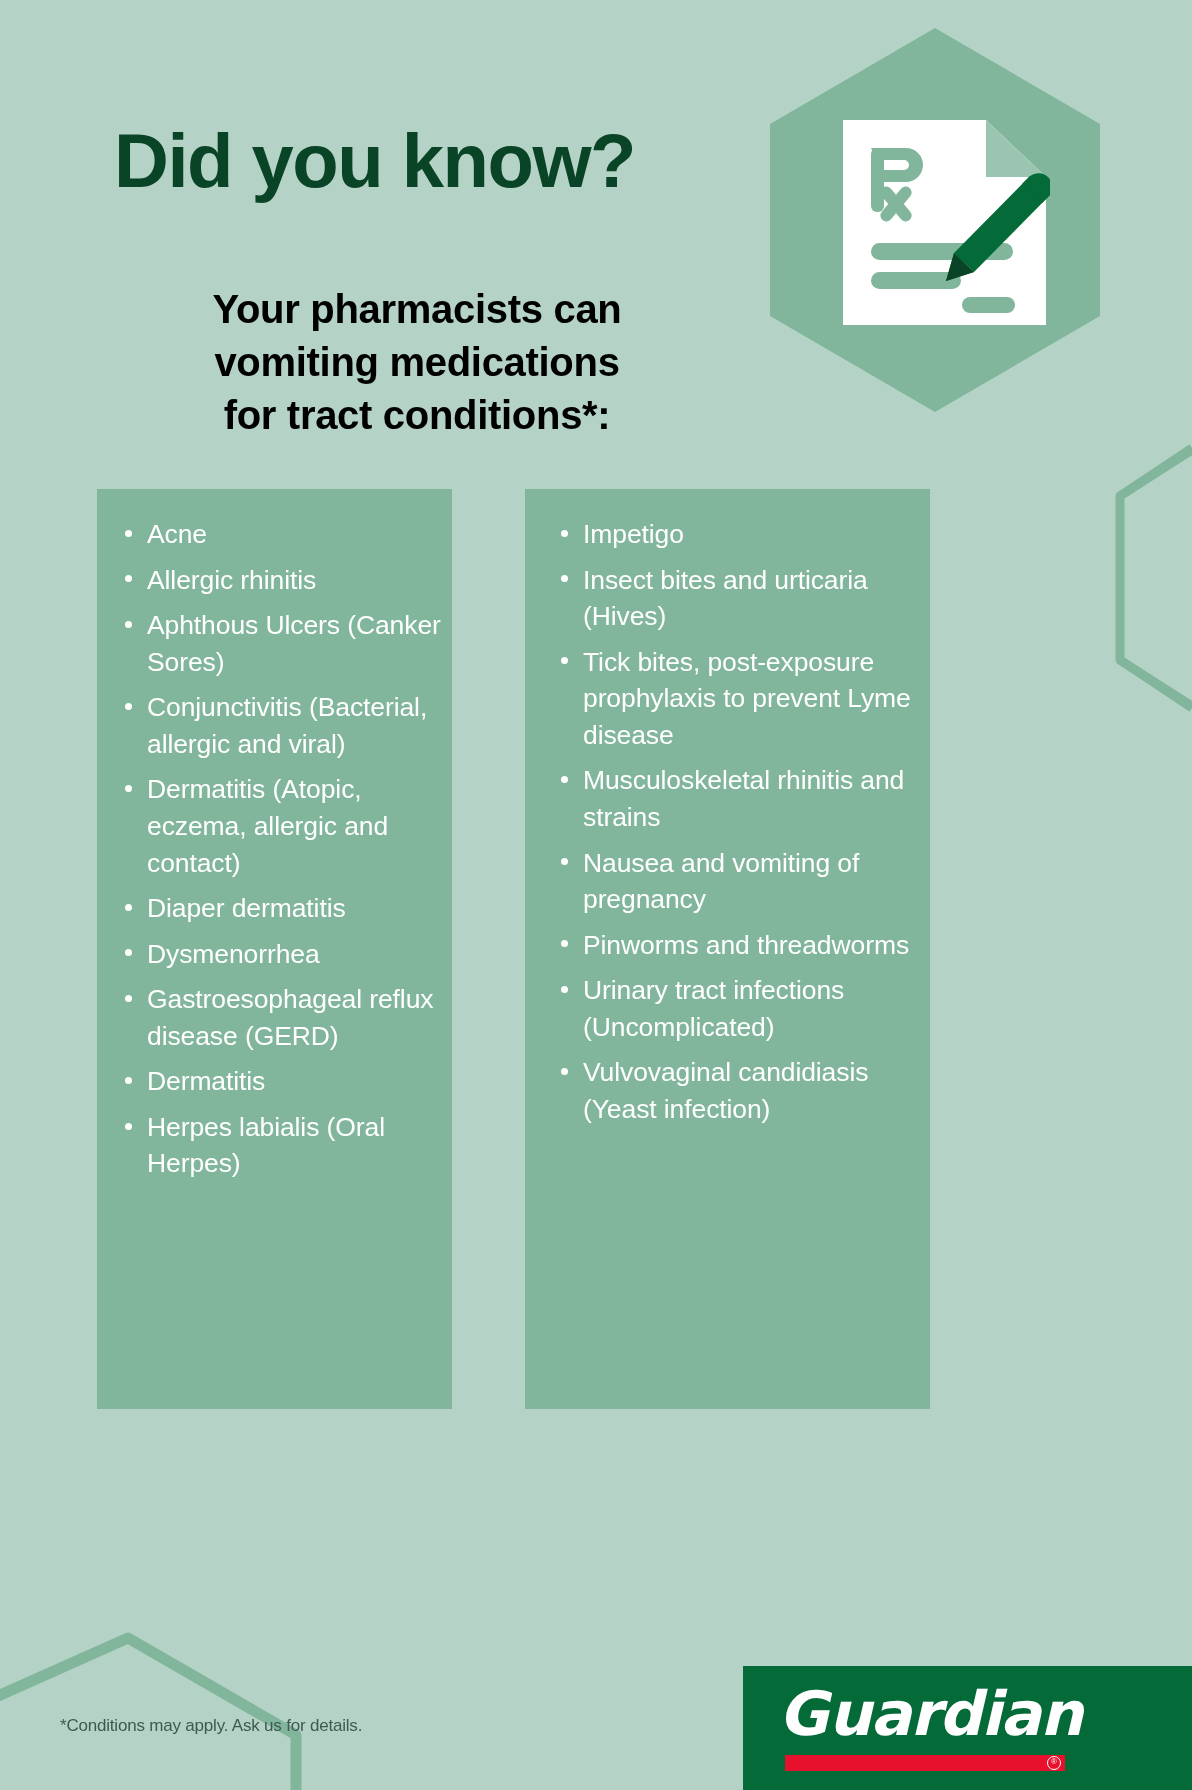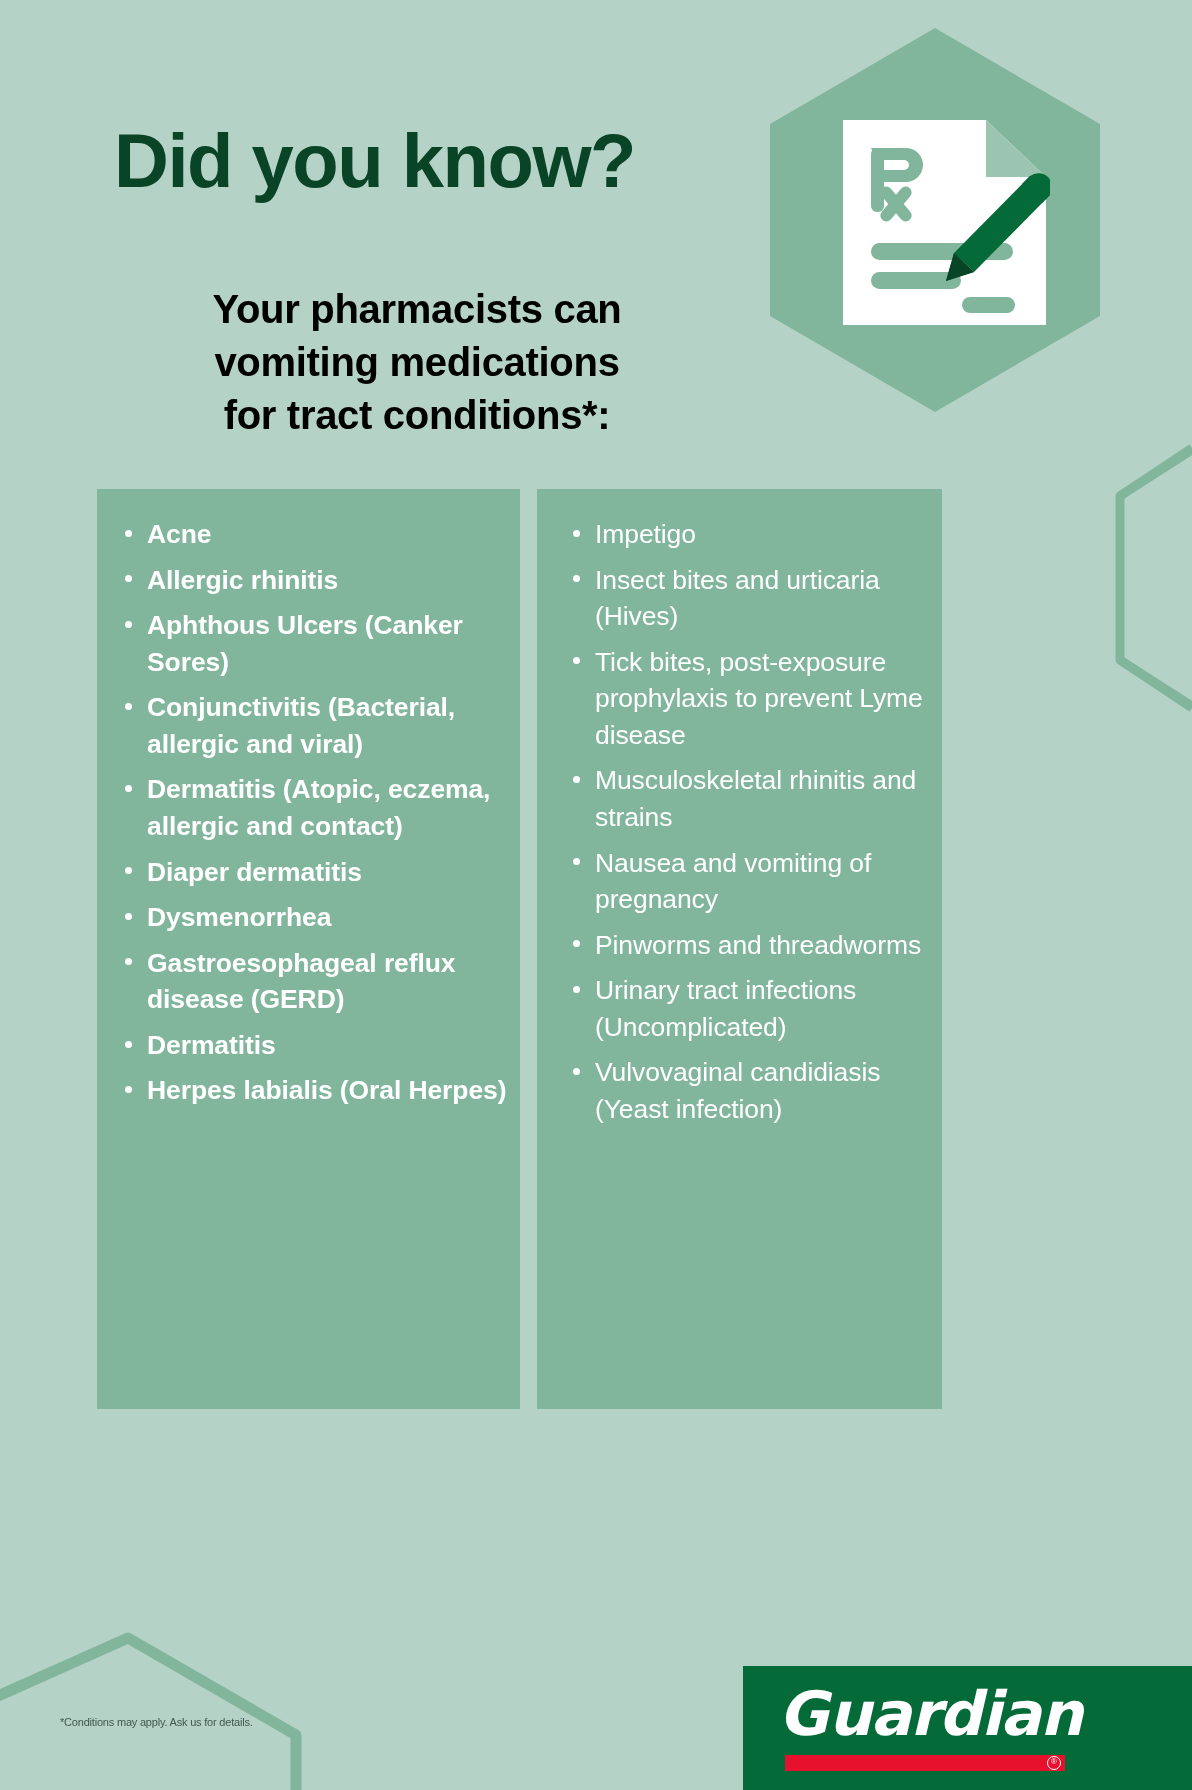--- a/index.html
+++ b/index.html
@@ -63,22 +63,22 @@
     width: 1000px;
     height: 920px;
     z-index: 5;
   }
   .panel {
     position: absolute;
     top: 0;
     background: #82b69c;
     height: 920px;
   }
-  .panel-left  { left: 0px;   width: 423px; font-weight: bold; }
-  .panel-right { left: 440px; width: 405px; }
+  .panel-left  { left: 0px;   width: 355px; }
+  .panel-right { left: 428px; width: 405px; }
 
   .cond-list {
     list-style: none;
     margin: 0;
     padding: 0;
     padding-top: 27px;
   }
   .panel-left .cond-list  { padding-left: 22px; padding-right: 8px; }
   .panel-right .cond-list { padding-left: 30px; padding-right: 8px; }
 
@@ -99,21 +99,21 @@
     height: 7px;
     border-radius: 50%;
     background: #ffffff;
   }
 
   
   .disclaimer {
     position: absolute;
     left: 60px;
     top: 1716px;
-    font-size: 11px;
+    font-size: 17px;
     color: #3f5a50;
     letter-spacing: -0.2px;
     z-index: 6;
   }
   .logo {
     position: absolute;
     left: 743px;
     top: 1666px;
     width: 449px;
     height: 124px;

